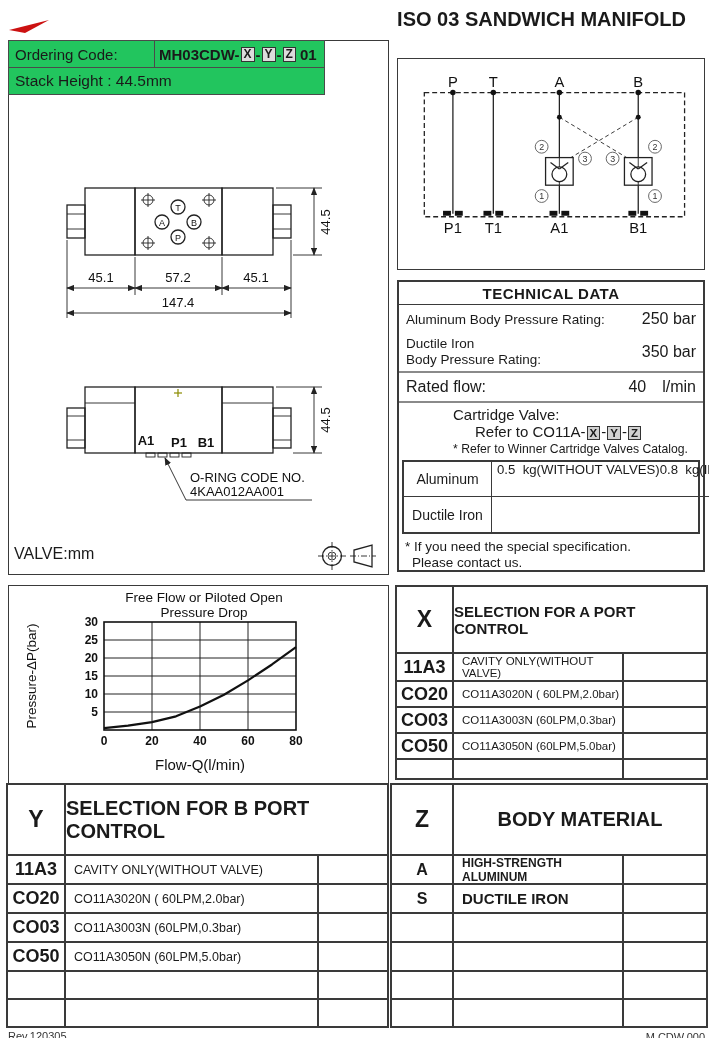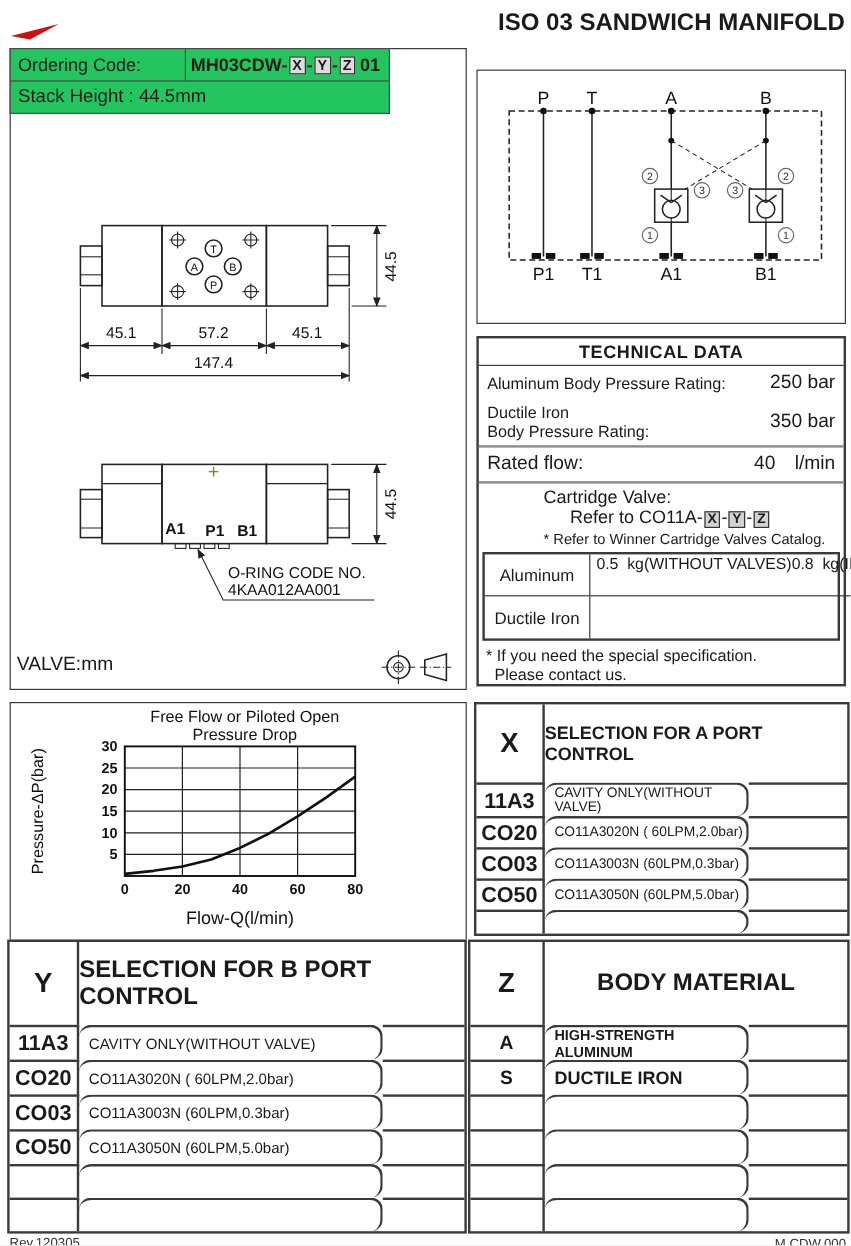--- a/index.html
+++ b/index.html
@@ -2,21 +2,21 @@
 <html><head>
 <meta charset="utf-8">
 <style>
   html,body{margin:0;padding:0;background:#e8e8e8;}
   .page{position:relative;width:709px;height:1038px;background:#ffffff;overflow:hidden;
         font-family:"Liberation Sans",sans-serif;color:#1a1a1a;}
   .abs{position:absolute;}
   .box{position:absolute;border:1.5px solid #3a3a3a;box-sizing:border-box;background:#fff;}
 
   
-  .title{position:absolute;top:8px;right:5px;font-size:20px;font-weight:bold;}
+  .title{position:absolute;top:8px;right:23px;font-size:20px;font-weight:bold;}
   .footer{position:absolute;font-size:11px;line-height:11px;color:#333;}
 
   
   .ord{position:absolute;left:8px;top:40px;width:317px;height:55px;border:1.5px solid #4a4a4a;
        box-sizing:border-box;background:#22c55e;}
   .ord-r1{display:flex;height:27px;border-bottom:1.5px solid #4a4a4a;box-sizing:border-box;}
   .ord-lab{width:146px;border-right:1.5px solid #4a4a4a;box-sizing:border-box;display:flex;
            align-items:center;padding-left:6px;font-size:15px;}
   .ord-val{flex:1;display:flex;align-items:center;padding-left:4px;font-size:15px;font-weight:bold;white-space:nowrap;}
   .ord-r2{height:25px;display:flex;align-items:center;padding-left:6px;font-size:15.5px;}
@@ -58,21 +58,21 @@
   .cylab{font-size:13.5px;fill:#111;text-anchor:middle;}
   .xtick,.ytick{font-size:12px;font-weight:bold;fill:#111;}
   .xtick{text-anchor:middle;}
   .ytick{text-anchor:end;}
   #chart-grid line{stroke:#222;stroke-width:1;}
 
   
   .sel{position:absolute;border:2px solid #3a3a3a;box-sizing:border-box;display:grid;background:#fff;}
   .sel>div{box-sizing:border-box;display:flex;align-items:center;}
   .c0{border-right:2px solid #3a3a3a;justify-content:center;}
-  .c1{border-right:2px solid #3a3a3a;padding-left:8px;border-radius:10px;}
+  .c1{border-right:2px solid #3a3a3a;padding-left:8px;}
   .rt{border-top:2px solid #3a3a3a;}
   .hcode{font-weight:bold;font-size:23px;justify-content:center;}
   .htitle{grid-column:2 / 4;justify-content:center;font-weight:bold;font-size:15px;}
   .htitle.big{font-size:20px;}
   .code{font-weight:bold;font-size:18px;}
   .code.sm{font-size:16px;}
   .desc{font-size:11.5px;}
   .desc.md{font-size:12.5px;}
   .desc.bsm{font-size:12px;font-weight:bold;}
   .desc.blg{font-size:15px;font-weight:bold;}

